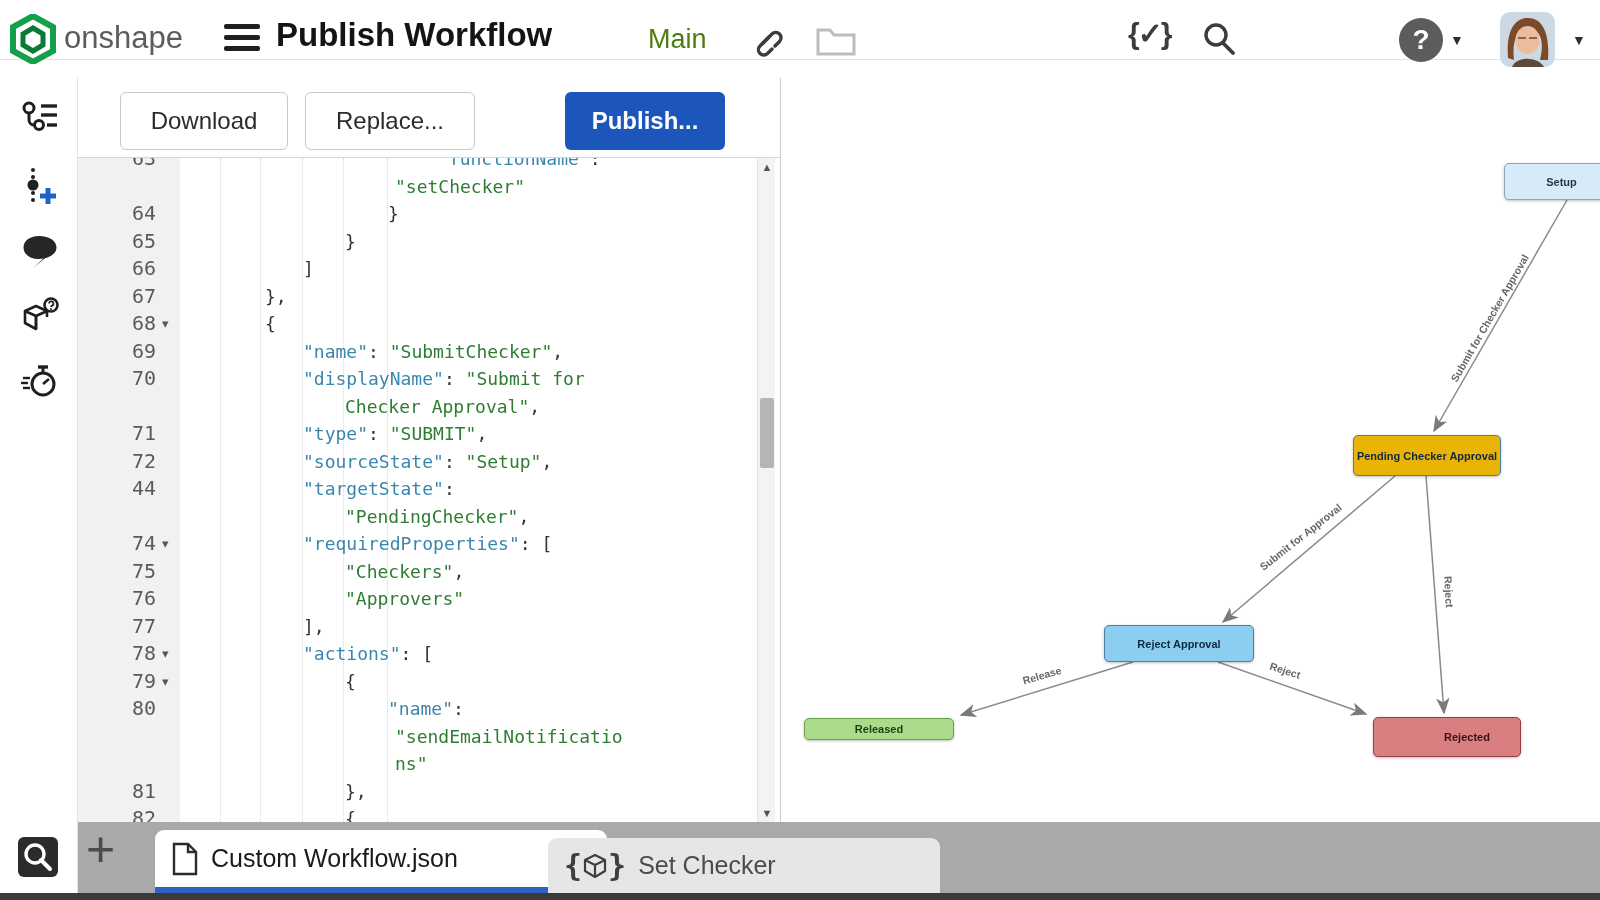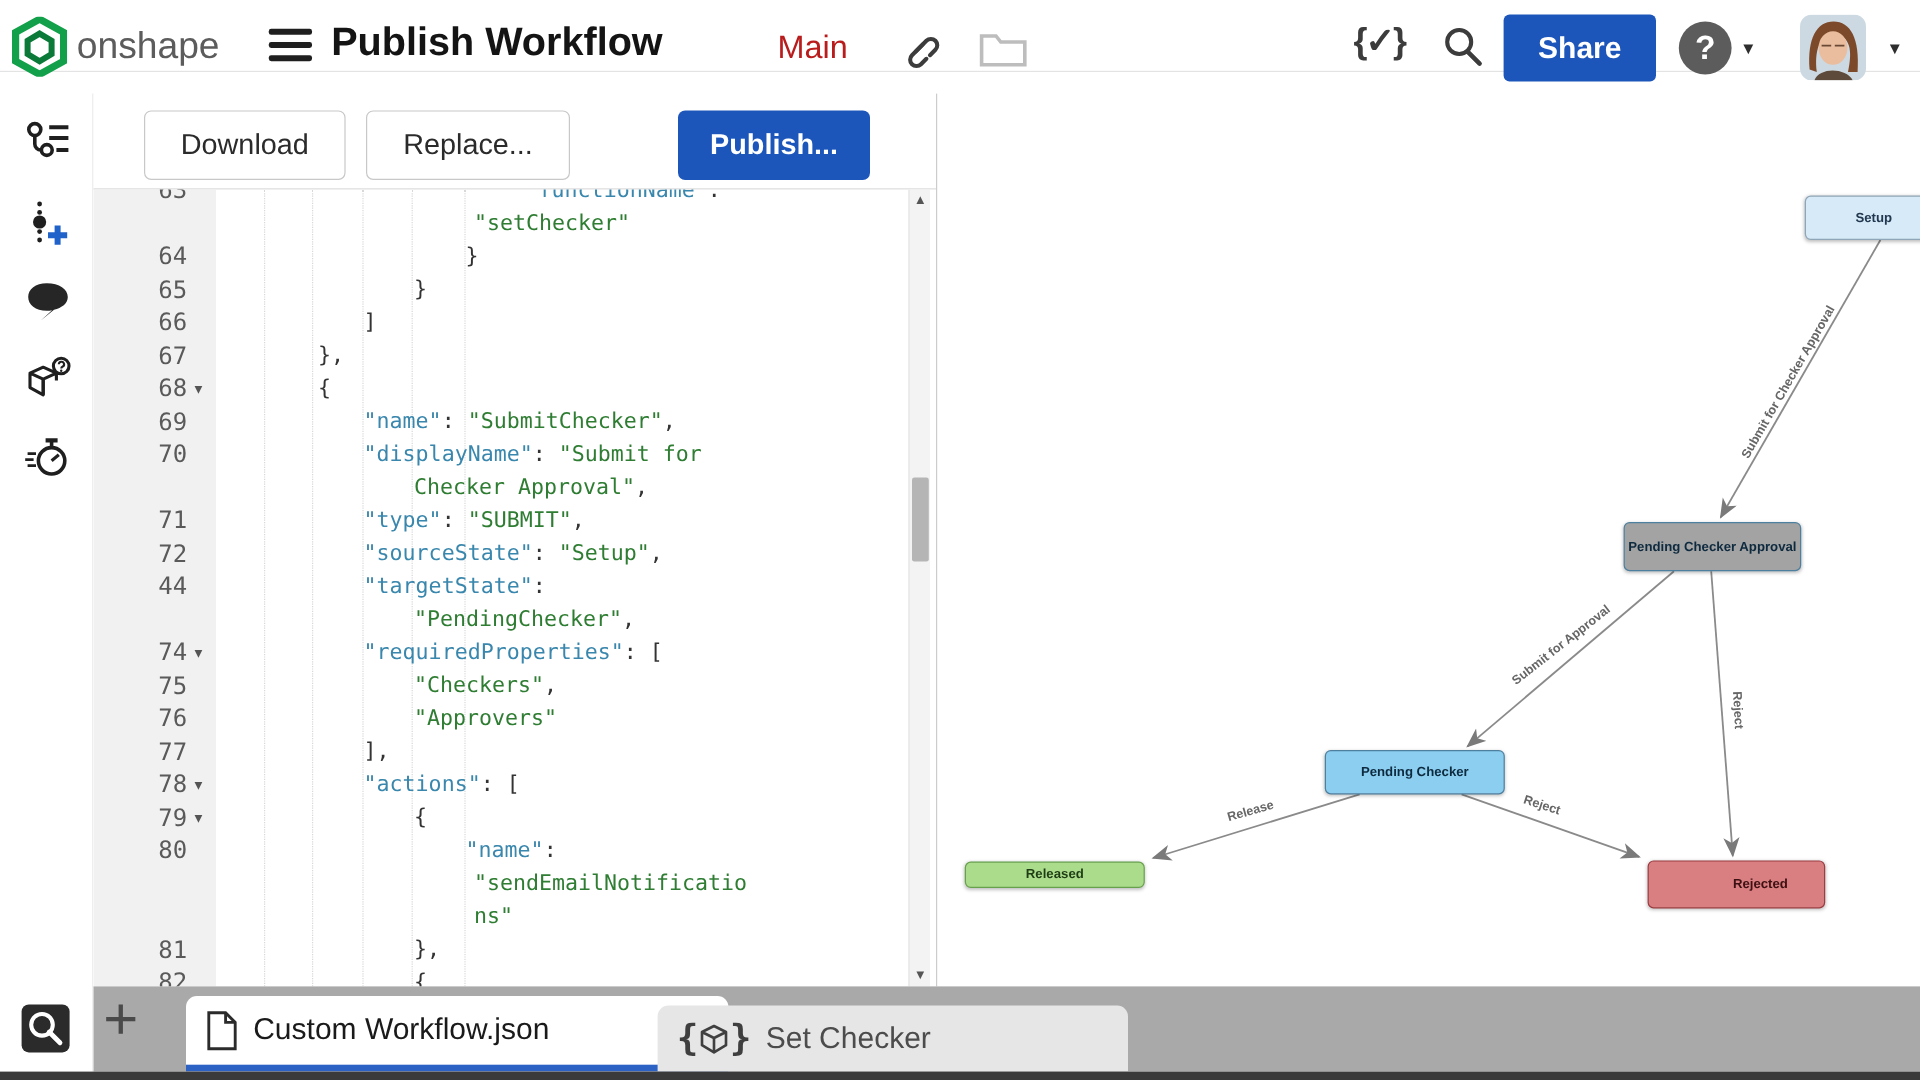--- a/index.html
+++ b/index.html
@@ -7,21 +7,21 @@
   *{box-sizing:border-box;}
 
   
   .app-header{position:absolute;left:0;top:0;width:1600px;height:60px;background:#fff;
     border-bottom:1px solid #e3e3e3;}
   .logo{position:absolute;left:10px;top:14px;width:46px;height:50px;}
   .product-name{position:absolute;left:64px;top:20px;font-size:31px;color:#5c5c5c;}
   .hamburger{position:absolute;left:224px;top:24px;width:38px;cursor:pointer;}
   .hamburger div{width:36px;height:5px;background:#1f1f1f;border-radius:2px;margin-bottom:6px;}
   .doc-title{position:absolute;left:276px;top:16px;font-size:33px;font-weight:700;color:#141414;}
-  .workspace{position:absolute;left:648px;top:24px;font-size:27px;color:#b91c1c;}
+  .workspace{position:absolute;left:648px;top:24px;font-size:27px;color:#4d7c0f;}
   .hicon{position:absolute;top:18px;}
   .code-check{font-size:30px;font-weight:700;color:#3c3c3c;letter-spacing:-2px;}
   .share-btn{position:absolute;left:1253px;top:12px;width:127px;height:56px;background:#1d56ba;
     border-radius:5px;color:#fff;font-size:25px;font-weight:700;display:flex;align-items:center;justify-content:center;cursor:pointer;}
   .help-btn{position:absolute;left:1399px;top:18px;width:44px;height:44px;border-radius:50%;background:#5c5c5c;
     color:#fff;font-size:28px;font-weight:700;display:flex;align-items:center;justify-content:center;cursor:pointer;}
   .caret{font-size:14px;color:#2e2e2e;position:absolute;top:32px;}
   .avatar{position:absolute;left:1500px;top:12px;width:55px;height:55px;border-radius:10px;overflow:hidden;cursor:pointer;}
 
   
@@ -91,23 +91,20 @@
   <svg class="hicon" style="left:815px;top:22px" width="42" height="36" viewBox="0 0 42 36">
     <path d="M3 8 h12 l4 5 h20 v19 h-36 z" fill="none" stroke="#bdbdbd" stroke-width="3"></path>
   </svg>
 
   <span class="hicon code-check" style="left:1128px;top:16px">{✓}</span>
   <svg class="hicon" style="left:1200px;top:20px" width="38" height="38" viewBox="0 0 38 38">
     <circle cx="16" cy="15" r="10" fill="none" stroke="#3c3c3c" stroke-width="3.4"></circle>
     <line x1="23" y1="23" x2="33" y2="33" stroke="#3c3c3c" stroke-width="3.8" stroke-linecap="round"></line>
   </svg>
 
-  <div class="share-btn">
-      <span>Share</span>
-    </div>
 
   <div class="help-btn">
       <span>?</span>
     </div>
   <span class="caret" style="left:1450px">▼</span>
 
   <div class="avatar">
     <svg width="55" height="55" viewBox="0 0 55 55">
       <rect width="55" height="55" fill="#cdd9e2"></rect>
       <path d="M8 46 C6 20 14 6 28 6 C42 6 50 20 48 48 L40 48 C44 30 42 18 28 16 C16 18 12 30 14 48 Z" fill="#7c4a2b"></path>
@@ -225,22 +222,22 @@
       <text class="edge-label" text-anchor="middle" transform="translate(522,462) rotate(-38)">Submit for Approval</text>
       <line x1="645" y1="398" x2="663" y2="635" stroke="#8a8a8a" stroke-width="1.5" marker-end="url(#arr)"></line>
       <text class="edge-label" text-anchor="middle" transform="translate(664,514) rotate(87)">Reject</text>
       <line x1="352" y1="584" x2="180" y2="637" stroke="#8a8a8a" stroke-width="1.5" marker-end="url(#arr)"></line>
       <text class="edge-label" text-anchor="middle" transform="translate(262,601) rotate(-16)">Release</text>
       <line x1="437" y1="584" x2="585" y2="636" stroke="#8a8a8a" stroke-width="1.5" marker-end="url(#arr)"></line>
       <text class="edge-label" text-anchor="middle" transform="translate(503,596) rotate(18)">Reject</text>
     </svg>
   <div id="nodes">
       <div class="dnode" style="left: 723px; top: 85px; width: 115px; height: 37px; background: rgb(214, 234, 248); border: 1.5px solid rgb(143, 166, 184); color: rgb(34, 56, 79);">Setup</div>
-      <div class="dnode" style="left: 572px; top: 357px; width: 148px; height: 41px; background: #a3a3a3; border: 1.5px solid rgb(77, 127, 158); color: rgb(14, 42, 63);">Pending Checker Approval</div>
-      <div class="dnode" style="left: 323px; top: 547px; width: 150px; height: 37px; background: rgb(139, 206, 239); border: 1.5px solid rgb(77, 127, 158); color: rgb(14, 42, 63);">Pending Checker</div>
+      <div class="dnode" style="left: 572px; top: 357px; width: 148px; height: 41px; background: #eab308; border: 1.5px solid rgb(77, 127, 158); color: rgb(14, 42, 63);">Pending Checker Approval</div>
+      <div class="dnode" style="left: 323px; top: 547px; width: 150px; height: 37px; background: rgb(139, 206, 239); border: 1.5px solid rgb(77, 127, 158); color: rgb(14, 42, 63);">Reject Approval</div>
       <div class="dnode" style="left: 23px; top: 640px; width: 150px; height: 22px; background: rgb(171, 220, 140); border: 1.5px solid rgb(103, 161, 76); color: rgb(30, 61, 20);">Released</div>
       <div class="dnode" style="left: 592px; top: 639px; width: 148px; height: 40px; background: rgb(217, 126, 129); border: 1.5px solid rgb(156, 61, 66); color: rgb(61, 16, 18); padding-left: 40px;">Rejected</div>
     </div>
 </div>
 
 <div class="tabbar">
   <span class="plus-btn">+</span>
   <div class="tab active">
     <svg width="28" height="34" viewBox="0 0 28 34" style="margin-left:16px">
       <path d="M3 2 h14 l8 8 v22 h-22 z" fill="none" stroke="#2b2b2b" stroke-width="2.4"></path>

